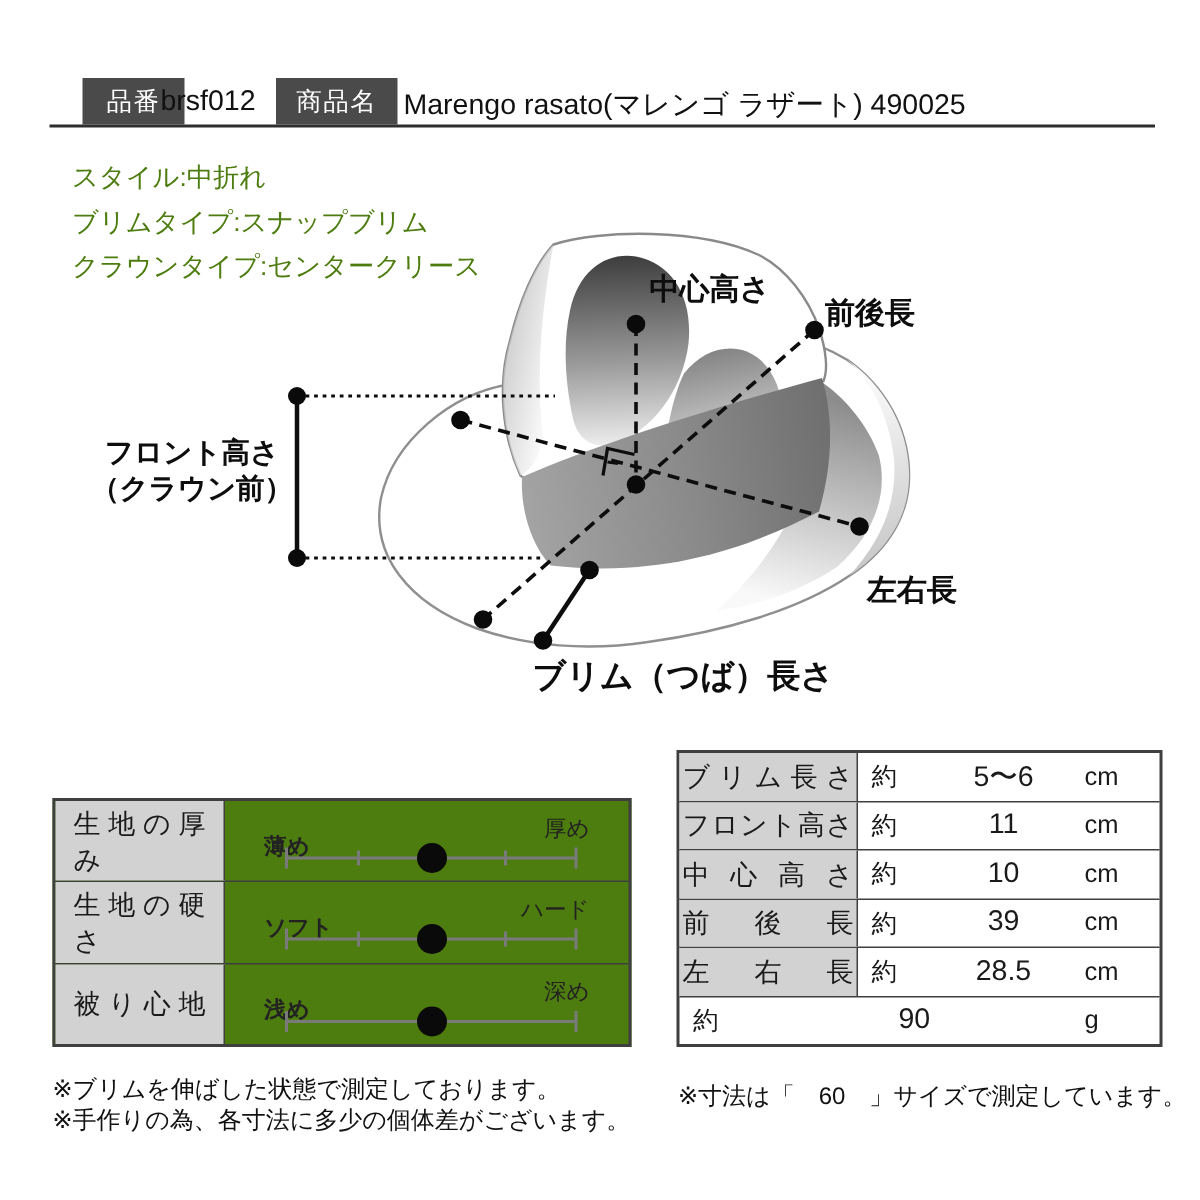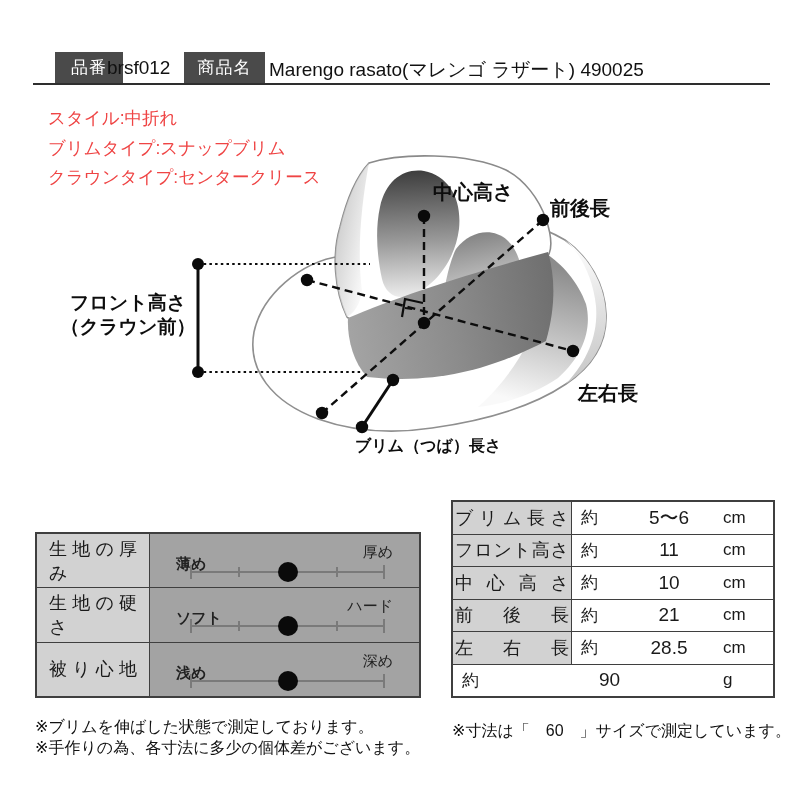--- a/index.html
+++ b/index.html
@@ -16,34 +16,34 @@
     display:flex;align-items:center;justify-content:center;font-size:17px;letter-spacing:1px;margin-left:22px;
   }
   #tag-partno{left:33px;width:68px;}
   #tag-product{left:162px;width:81px;}
   .headval{position:absolute;top:57px;font-size:19px;color:#111;}
   #val-partno{left:107px;}
   #val-product{left:249px;margin-left:20px;}
   #head-rule{left:33px;top:83px;width:737px;height:2px;background:#2e2e2e;}
 
   
-  #spec-list{left:48px;top:104px;font-size:17.5px;line-height:29.5px;color:#ef4444;}
+  #spec-list{left:48px;top:104px;font-size:17.5px;line-height:29.5px;color:#4d7c0f;}
 
   
   .dlabel{position:absolute;font-weight:bold;color:#0d0d0d;white-space:nowrap;}
   #lbl-center{left:433px;top:179px;font-size:20px;}
   #lbl-frontback{left:550px;top:195px;font-size:20px;}
   #lbl-leftright{left:578px;top:380px;font-size:20px;}
-  #lbl-brimlen{left:355px;top:436px;font-size:16px;}
+  #lbl-brimlen{left:355px;top:436px;font-size:22px;}
   #lbl-frontheight{left:50px;top:291px;width:156px;text-align:center;font-size:19px;line-height:24px;}
 
   
   #feature-table{
     left:35px;top:532px;width:386px;height:166px;border:2px solid #3f3f3f;
-    box-sizing:border-box;display:flex;flex-direction:column;background:#a3a3a3;
+    box-sizing:border-box;display:flex;flex-direction:column;background:#4d7c0f;
   }
   .f-row{flex:1;display:flex;border-bottom:1.5px solid #3f3f3f;}
   .f-row:last-child{border-bottom:none;}
   .f-label{
     width:113px;background:#d2d2d2;border-right:1.5px solid #3f3f3f;box-sizing:border-box;
     display:flex;align-items:center;font-size:18px;color:#1a1a1a;
     padding:0 12px;
   }
   .f-label span{width:100%;text-align:justify;text-align-last:justify;}
   .f-slider{flex:1;position:relative;}
@@ -261,21 +261,21 @@
       <span class="s-value">10</span>
       <span class="s-unit">cm</span>
     </div>
   </div>
   <div class="s-row">
     <div class="s-label">
         <span>前後長</span>
       </div>
     <div class="s-data">
       <span class="s-approx">約</span>
-      <span class="s-value">21</span>
+      <span class="s-value">39</span>
       <span class="s-unit">cm</span>
     </div>
   </div>
   <div class="s-row">
     <div class="s-label">
         <span>左右長</span>
       </div>
     <div class="s-data">
       <span class="s-approx">約</span>
       <span class="s-value">28.5</span>

